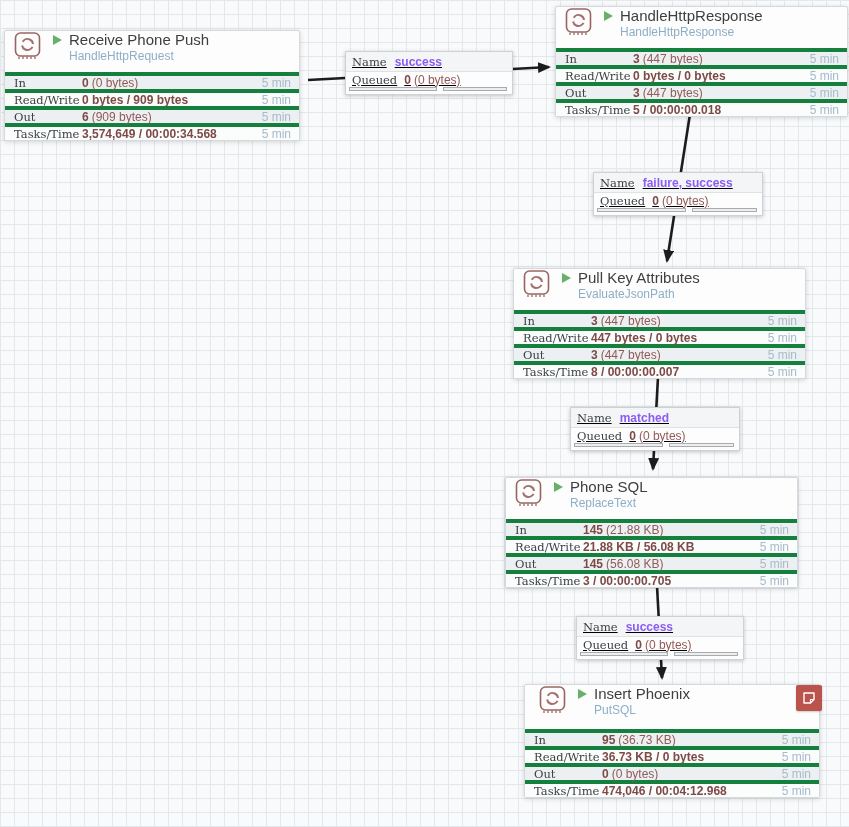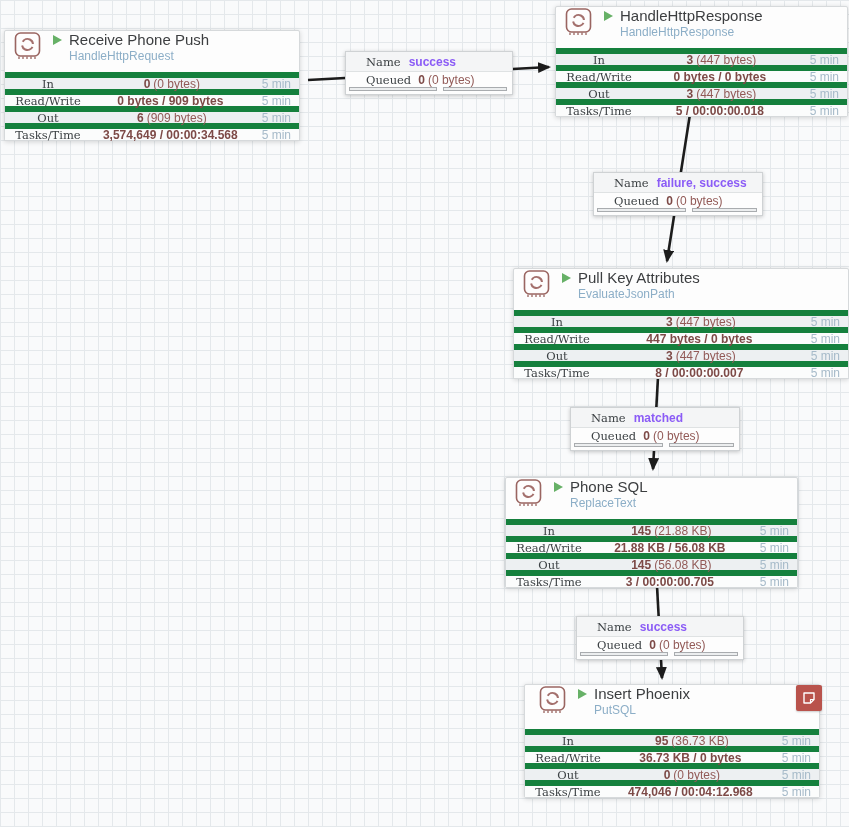--- a/index.html
+++ b/index.html
@@ -16,35 +16,35 @@
   .wires line { pointer-events:stroke; }
 
   
   .proc {
     position:absolute; z-index:2; width:294px;
     background:#fdfdfd; border:1px solid #d6d9db; border-radius:2px;
     box-shadow:0 1px 5px rgba(0,0,0,.16);
   }
   .p0 { left:4px;  top:30px;  width:296px; }
   .p1 { left:555px; top:6px;   width:293px; }
-  .p2 { left:513px; top:268px; width:336px; }
+  .p2 { left:513px; top:268px; width:293px; }
   .p3 { left:505px; top:477px; width:293px; }
   .p4 { left:524px; top:684px; width:296px; }
 
   .proc-header { height:41px; display:flex; align-items:flex-start; padding:0 8px; }
   .p4 .proc-header { height:44px;padding-left:13px; }
   .proc-icon { margin-right:9px; display:block; }
   .name-row { display:flex; align-items:center; gap:6px; }
   .run-icon { display:block; }
   .proc-name { font-size:15px; color:#3c3e40; white-space:nowrap; }
   .proc-type { font-size:12px; color:#8caec7; margin-left:17px; margin-top:1px; white-space:nowrap; }
 
   .stat-row {
     height:17px; display:flex; align-items:center;
-    border-top:6px solid #15803d; font-size:12px;text-align:center;
+    border-top:4px solid #15803d; font-size:12px;
   }
   .stat-row.odd  { background:#edf0f2; }
   .stat-row.even { background:#fbfcfc; }
   .stat-label {
     width:77px; padding-left:9px; flex:none;
     font-family:"DejaVu Serif",serif; font-size:11.5px; color:#3d4245;
     white-space:nowrap;
   }
   .stat-value { flex:1; color:#925a57; white-space:nowrap; }
   .stat-value b { color:#7d4a47; font-weight:bold; }
@@ -61,21 +61,21 @@
   
   .conn-label {
     position:absolute; z-index:3; width:168px;
     background:#fdfdfd; border:1px solid #cfd2d4;
     box-shadow:0 1px 4px rgba(0,0,0,.22);
   }
   .l0 { left:345px; top:51px; }
   .l1 { left:593px; top:172px; width:170px; }
   .l2 { left:570px; top:407px; width:170px; }
   .l3 { left:576px; top:616px; }
-  .conn-row { display:flex; align-items:center; padding:0 20px; white-space:nowrap; }
+  .conn-row { display:flex; align-items:center; padding:0 6px; white-space:nowrap;text-decoration:underline; }
   .conn-row.name-r { height:20px; background:#f4f5f6; border-bottom:1px solid #dfe2e3; }
   .conn-row.queue-r { height:15px; }
   .conn-key { font-family:"DejaVu Serif",serif; font-size:11.5px; color:#3d4245; }
   .conn-name-val { margin-left:8px; font-size:12px; font-weight:bold; color:#8b5cf6; }
   .conn-queue-val { margin-left:7px; font-size:12px; color:#925a57; }
   .conn-queue-val b { color:#7d4a47; }
   .conn-queue-val .rest { margin-left:3px; }
   .conn-bars { display:flex; height:7px; padding:0 3px; gap:6px; align-items:flex-start; }
   .conn-bar { height:4px; border:1px solid #a9acaf; background:#eceeef; }
   .conn-bar.b1 { width:55%; }

